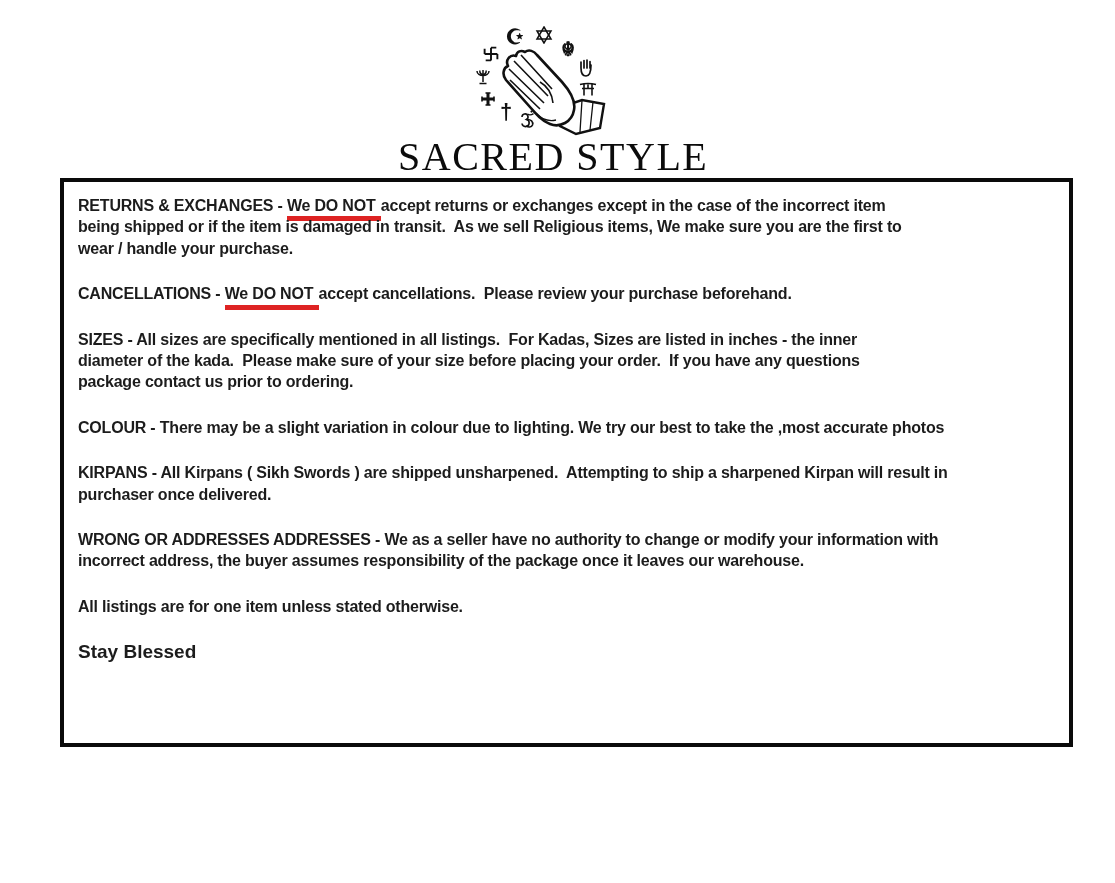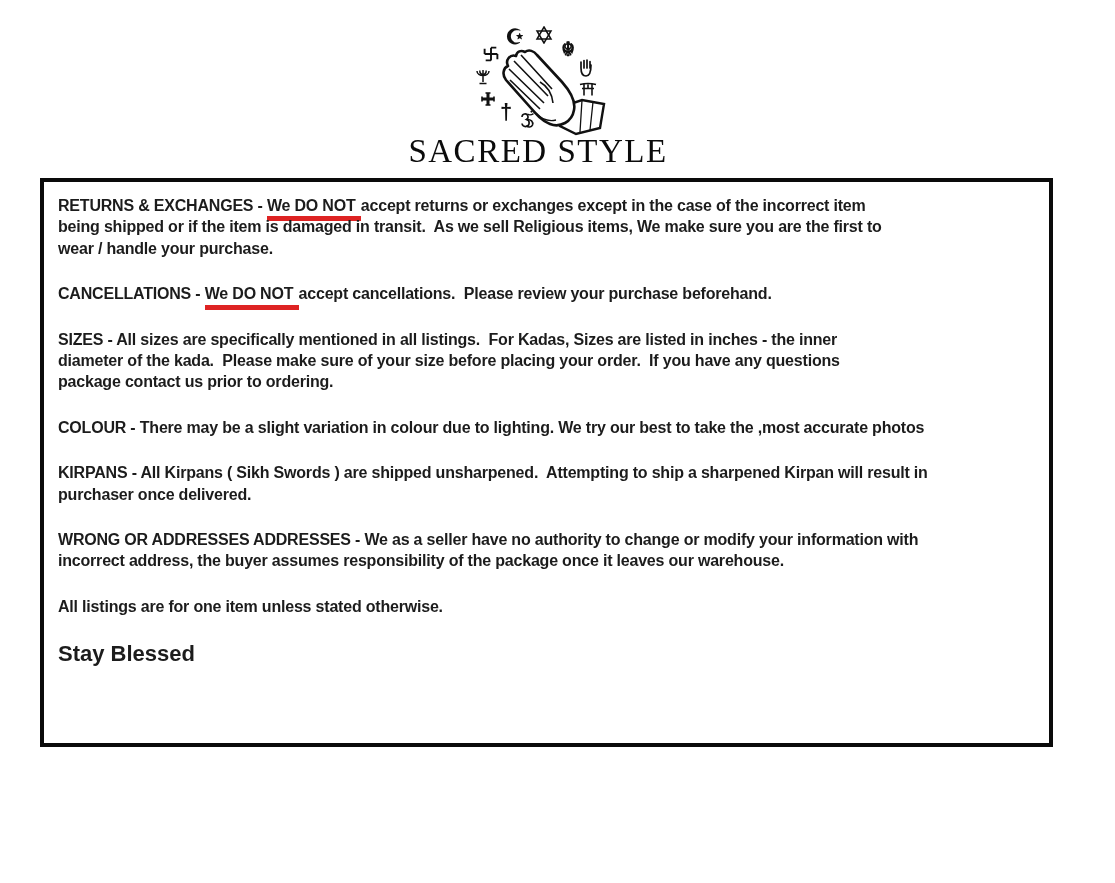--- a/index.html
+++ b/index.html
@@ -7,40 +7,40 @@
     width:1115px;height:883px;background:#ffffff;position:relative;overflow:hidden;
     font-family:"Liberation Sans", sans-serif;
   }
   
   .logo{position:absolute;left:398px;top:10px;width:280px;text-align:center;}
   .logo-art{position:relative;height:122px;width:100%;}
   .sym{position:absolute;transform:translate(-50%,-50%);color:#111;line-height:1;z-index:3;}
   .sym svg{display:block;}
   .hands{position:absolute;left:92px;top:38px;z-index:2;}
   .brand-title{
-    font-family:"Liberation Serif", serif;font-size:33px;color:#0b0b0b;
+    font-family:"Liberation Serif", serif;font-size:40px;color:#0b0b0b;
     letter-spacing:1.5px;margin-top:1px;white-space:pre;
   }
   
   .policy-box{
-    position:absolute;left:40px;top:178px;width:981px;height:548px;
+    position:absolute;left:60px;top:178px;width:981px;height:548px;
     border:4px solid #0a0a0a;background:#ffffff;
     padding:13px 10px 0 14px;box-sizing:content-box;
   }
   .paragraph{margin:0 0 24px 0;color:#1c1c1c;}
   .line{
     font-weight:bold;font-size:16px;line-height:21.4px;white-space:pre;
     letter-spacing:-0.2px;color:#1c1c1c;
   }
   .redmark{
     display:inline-block;border-bottom:5px solid var(--red,#de2323);
     padding-bottom:0px;margin-bottom:-6px;padding-right:1px;
   }
   .signoff{
-    font-weight:bold;font-size:22px;color:#1c1c1c;margin-top:1px;white-space:pre;
+    font-weight:bold;font-size:19px;color:#1c1c1c;margin-top:1px;white-space:pre;
   }
 </style>
 </head>
 <body style="--red: #de2323;">
 
 <div class="logo">
   <div class="logo-art">
 
     <span class="sym" style="left:93px;top:44px;">
       <svg width="17" height="17" viewBox="0 0 16 16">

